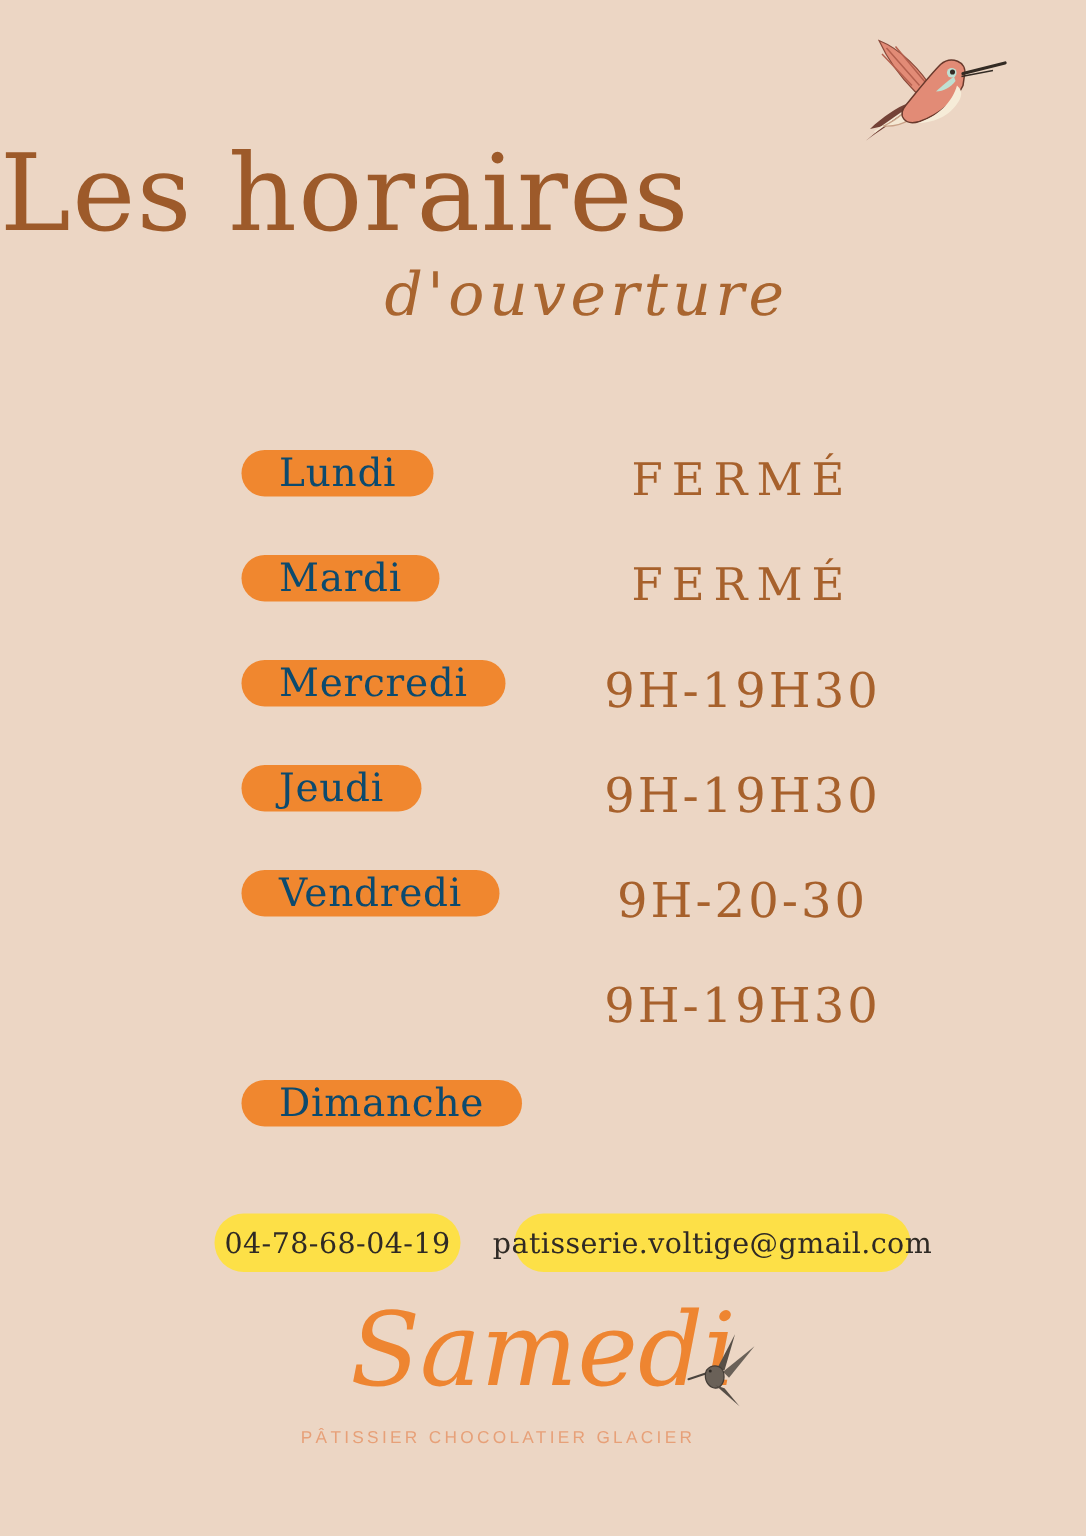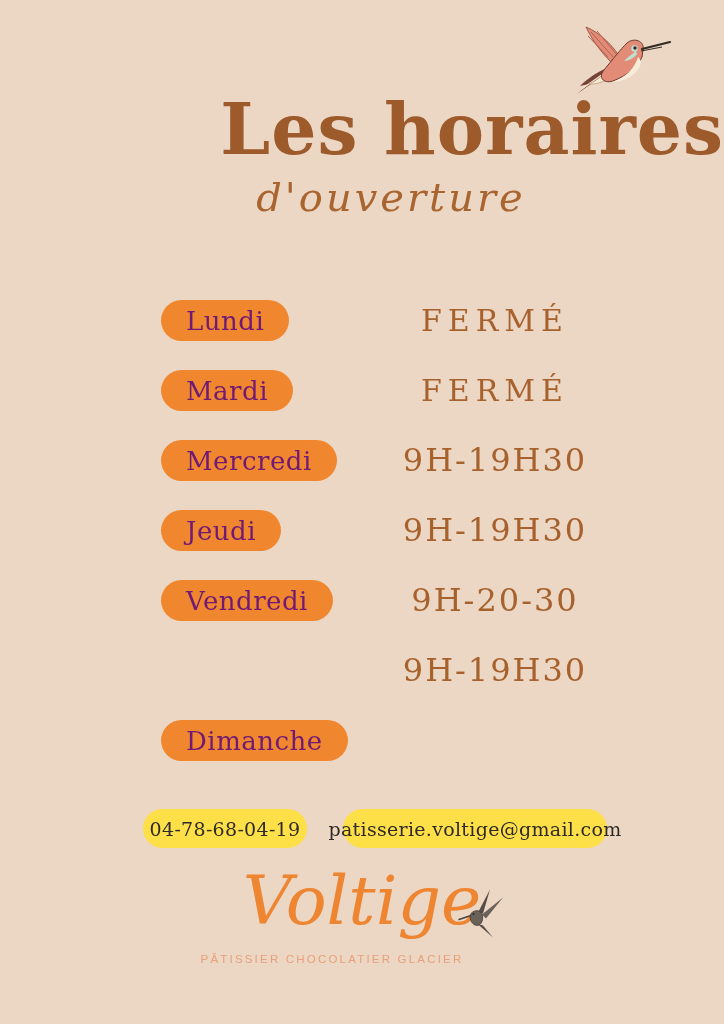--- a/index.html
+++ b/index.html
@@ -6,36 +6,36 @@
   .poster{
     position:relative;width:724px;height:1024px;overflow:hidden;
     background:#ecd6c4;font-family:"DejaVu Serif",serif;
   }
   
   .bird-top{position:absolute;left:574px;top:24px;width:98px;height:78px;}
 
   
   .title{
     position:absolute;top:92px;left:0;width:724px;margin:0;
-    text-align:right;font-size:71px;font-weight:700;letter-spacing:1px;
+    text-align:left;font-size:71px;font-weight:400;letter-spacing:1px;
     color:#9d5a2a;font-family:"DejaVu Serif",serif;line-height:1.05;
   }
   .subtitle{
     position:absolute;top:174px;left:0;width:724px;
     text-align:center;font-size:40px;font-style:italic;letter-spacing:3px;
     color:#a9652f;font-family:"DejaVu Serif",serif;padding-left:29px;
   }
 
   
   .schedule{position:absolute;top:300px;left:161px;width:480px;}
   .row{position:relative;height:41px;margin-bottom:29px;}
   .pill{
     display:inline-flex;align-items:center;justify-content:center;
-    height:41px;padding:0 25px;border-radius:22px;background:#f0872f;
-    color:#701a75;font-size:26px;letter-spacing:0.5px;box-sizing:border-box;
+    height:31px;padding:0 25px;border-radius:22px;background:#f0872f;
+    color:#0c4a6e;font-size:26px;letter-spacing:0.5px;box-sizing:border-box;
   }
   .time{
     position:absolute;left:189px;top:0;width:290px;height:41px;
     line-height:41px;text-align:center;font-size:32px;
     color:#a7612c;letter-spacing:2px;white-space:nowrap;
   }
   .row.closed .time{font-size:30px;letter-spacing:6px;}
 
   
   .contact-pill{
@@ -115,21 +115,21 @@
       <span class="time">9H-19H30</span>
     </div>
     <div class="row">
       <span class="pill">Dimanche</span>
     </div>
   </div>
 
   <span class="contact-pill phone">04-78-68-04-19</span>
   <span class="contact-pill email">patisserie.voltige@gmail.com</span>
 
-  <div class="brand-name">Voltige</div>
+  <div class="brand-name">Samedi</div>
 
   <svg class="bird-logo" viewBox="0 0 50 55" aria-hidden="true">
     <path d="M3,33 L15,29" stroke="#4b443e" stroke-width="1.4" stroke-linecap="round"></path>
     <path d="M22,26 L34,3 L27,27 Z" fill="#564e46"></path>
     <path d="M26,28 L47,11 L30,32 Z" fill="#6a6158"></path>
     <path d="M15,27 C19,22.5 25.5,23.5 26.5,29 C27.5,35 24,40.5 19,38.5 C15,36.8 13,31.5 15,27 Z" fill="#6a6158" stroke="#433c36" stroke-width="0.8"></path>
     <path d="M21,37 L37,51 L27,39 Z" fill="#564e46"></path>
     <circle cx="17.5" cy="27.5" r="1" fill="#2f2a25"></circle>
   </svg>
 

